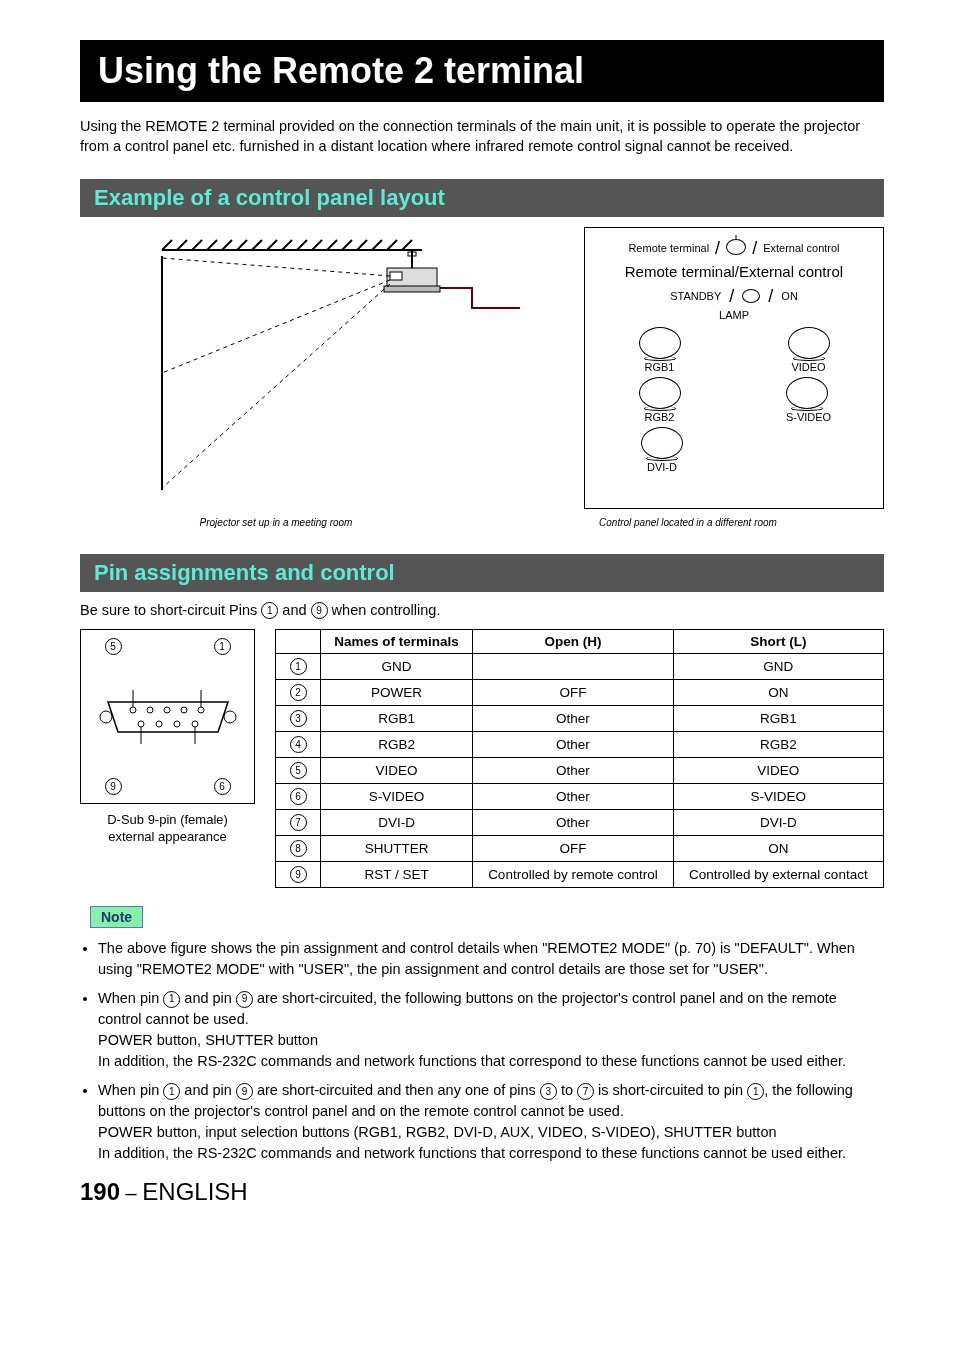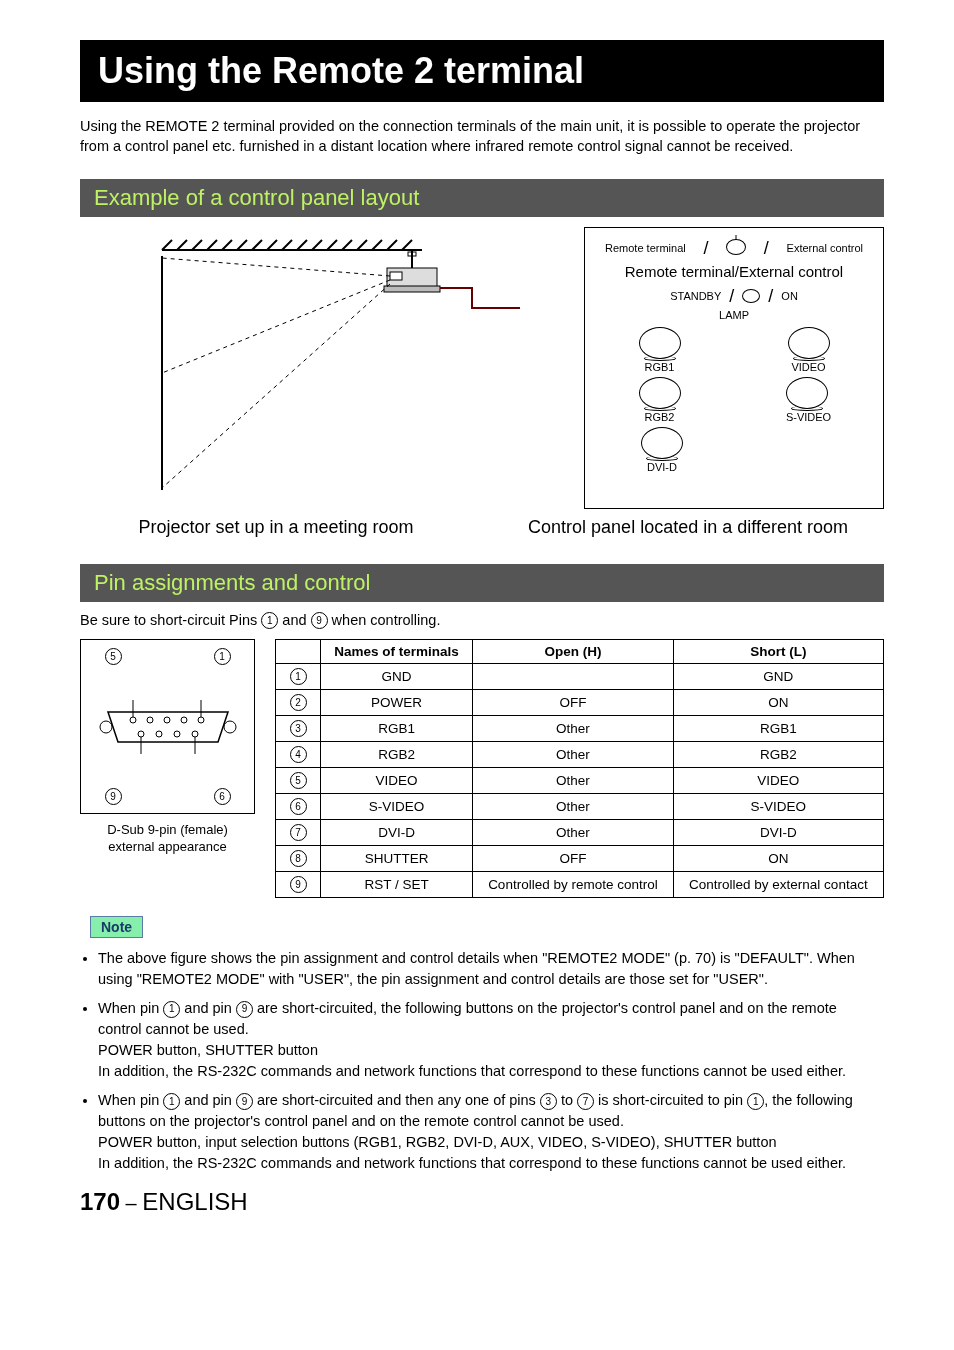--- a/index.html
+++ b/index.html
@@ -22,23 +22,23 @@
     padding: 10px 18px;
     margin-bottom: 14px;
   }
   .intro {
     font-size: 14.5px;
     line-height: 1.4;
     margin-bottom: 22px;
   }
   .section-bar {
     background: #555;
-    color: #bef264;
+    color: #5eead4;
     font-size: 22px;
-    font-weight: normal;
+    font-weight: bold;
     padding: 6px 14px;
     margin-bottom: 10px;
   }
   .layout-row {
     display: flex;
     gap: 20px;
     margin-bottom: 8px;
   }
   .diagram-box {
     flex: 1;
@@ -52,21 +52,21 @@
   .panel-box {
     border: 1.5px solid #000;
     padding: 10px 20px 14px 20px;
     font-size: 11px;
     width: 300px;
     box-sizing: border-box;
   }
   .panel-row-top {
     display: flex;
     align-items: center;
-    justify-content: space-between;
+    justify-content: center;
     gap: 6px;
     margin-bottom: 4px;
   }
   .toggle {
     width: 18px; height: 14px; border: 1px solid #000; border-radius: 50%;
     position: relative; display: inline-block;
   }
   .toggle::after {
     content: ""; position: absolute; top: -5px; left: 50%; width: 1px; height: 5px; background: #000; transform: translateX(-50%);
   }
@@ -99,21 +99,21 @@
   }
   .big-btn::after { content:""; position:absolute; bottom:-3px; left:4px; right:4px; height:4px; border:1px solid #000; border-radius:50%; border-top:none;}
   .btn-cell { text-align:center; font-size:11px; }
   .btn-cell .lbl { margin-top:2px; }
   .single-btn { display:flex; justify-content:flex-start; margin-left: 36px; margin-top:4px;}
   .captions {
     display: flex;
     gap: 20px;
     margin-bottom: 26px;
   }
-  .captions > div { flex: 1; text-align: center; font-size: 18px; }
+  .captions > div { flex: 1; text-align: center; font-size: 10px; font-style: italic; }
 
   .pin-intro { font-size: 14.5px; margin: 8px 0 10px 0; }
   .pin-row { display:flex; gap:20px; align-items:flex-start; margin-bottom:18px;}
   .connector-box {
     border: 1.5px solid #000;
     width: 175px;
     height: 175px;
     padding: 8px;
     box-sizing: border-box;
     display:flex; flex-direction:column; align-items:center; justify-content:space-between;
@@ -387,16 +387,16 @@
   </div>
 
   <div class="note-label">Note</div>
   <ul class="notes" id="notes-list">
       <li>The above figure shows the pin assignment and control details when "REMOTE2 MODE" (p. 70) is "DEFAULT". When using "REMOTE2 MODE" with "USER", the pin assignment and control details are those set for "USER".</li>
       <li>When pin <span class="circ-num">1</span> and pin <span class="circ-num">9</span> are short-circuited, the following buttons on the projector's control panel and on the remote control cannot be used.<br>POWER button, SHUTTER button<br>In addition, the RS-232C commands and network functions that correspond to these functions cannot be used either.</li>
       <li>When pin <span class="circ-num">1</span> and pin <span class="circ-num">9</span> are short-circuited and then any one of pins <span class="circ-num">3</span> to <span class="circ-num">7</span> is short-circuited to pin <span class="circ-num">1</span>, the following buttons on the projector's control panel and on the remote control cannot be used.<br>POWER button, input selection buttons (RGB1, RGB2, DVI-D, AUX, VIDEO, S-VIDEO), SHUTTER button<br>In addition, the RS-232C commands and network functions that correspond to these functions cannot be used either.</li>
     </ul>
 
   <div class="footer">
-    <span class="pg">170</span><span> – </span><span class="lang">ENGLISH</span>
+    <span class="pg">190</span><span> – </span><span class="lang">ENGLISH</span>
   </div>
 
 </div>
 
 </body></html>

